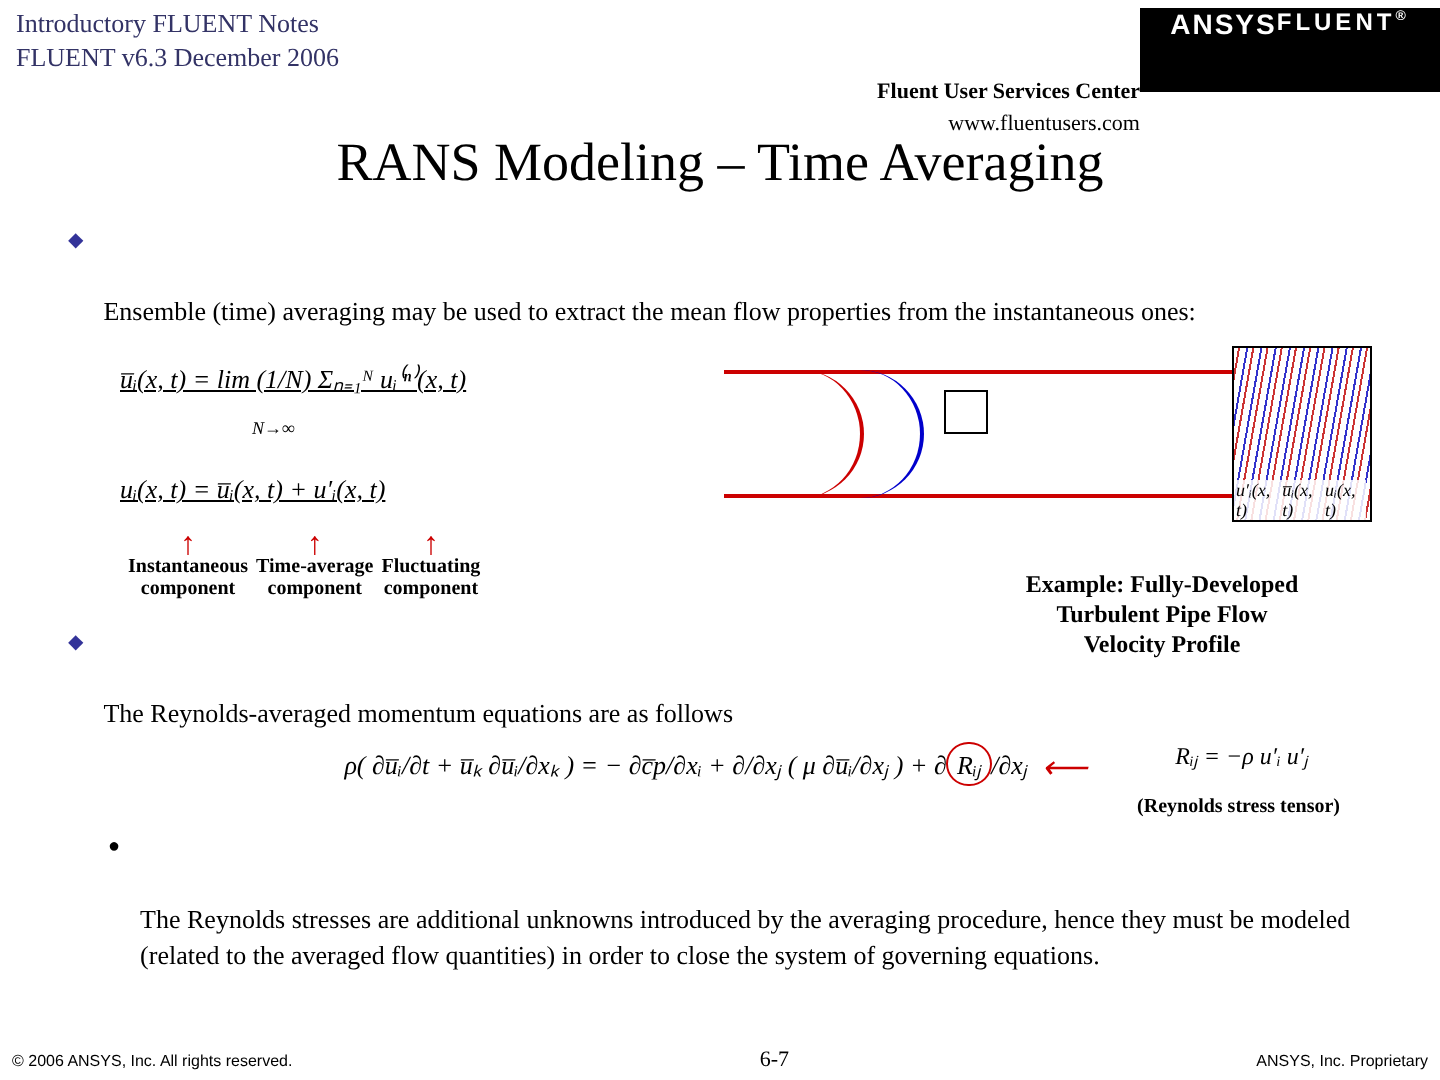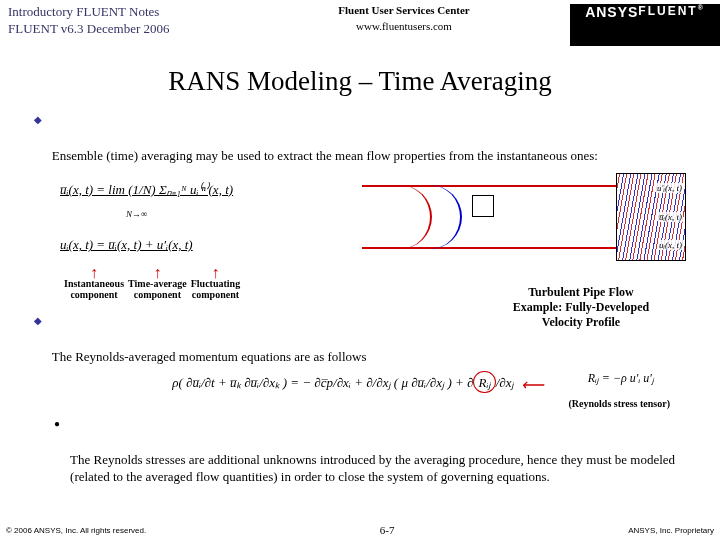--- a/index.html
+++ b/index.html
@@ -18,22 +18,23 @@
     height: 48px;
   }
   .header-left {
     flex: 0 0 230px;
     font-size: 13px;
     color: #333366;
     line-height: 1.3;
   }
   .header-center {
     flex: 1;
-    text-align: center;
+    text-align: right;
     font-size: 11px;
+    margin-top: 36px;
   }
   .header-center .svc { font-weight: bold; }
   .header-center .url { margin-top: 4px; }
   .header-right {
     flex: 0 0 150px;
     height: 42px;
     background: #000;
     color: #fff;
     display: flex;
     flex-direction: row;
@@ -81,21 +82,21 @@
   .profile-red, .profile-blue {
     position: absolute; top: 14px; bottom: 14px; width: 70px;
     border-right: 2px solid #c00; border-radius: 0 45px 45px 0;
   }
   .profile-red { left: 10px; border-color: #c00; }
   .profile-blue { left: 40px; border-right: 2px solid #00c; border-radius: 0 45px 45px 0; }
   .detail-box {
     position: absolute; right: 0; top: 2px; width: 70px; height: 88px;
     border: 1px solid #000;
     background: repeating-linear-gradient(100deg,#fff,#fff 2px,#c33 2px,#c33 3px,#fff 3px,#fff 6px,#33c 6px,#33c 7px);
-    display: flex; flex-direction: column; justify-content: space-around; align-items: flex-end;
+    display: flex; flex-direction: row; justify-content: space-around; align-items: flex-end;
     font-size: 9px; font-style: italic; padding-right: 2px;
   }
   .detail-box span { background: rgba(255,255,255,0.85); padding: 0 1px; }
   .sel-box { position: absolute; left: 120px; top: 24px; width: 22px; height: 22px; border: 1px solid #000; }
   .arrow-labels {
     display: flex; gap: 4px; margin: 2px 0 8px 30px; font-size: 10px; font-weight: bold; text-align: center;
   }
   .arrow-col { display: flex; flex-direction: column; align-items: center; line-height: 1.1; }
   .up-arrow { color: #c00; font-size: 16px; line-height: 0.7; }
   .example-caption {
@@ -187,22 +188,22 @@
       <span>component</span>
     </div>
     <div class="arrow-col">
       <span class="up-arrow">↑</span>
       <span>Fluctuating</span>
       <span>component</span>
     </div>
   </div>
 
   <div class="example-caption">
+    <div>Example:  Fully-Developed</div>
     <div>Turbulent Pipe Flow</div>
-    <div>Example:  Fully-Developed</div>
     <div>Velocity Profile</div>
   </div>
 
   <div class="bullet-row" style="margin-top:12px">
     <span class="bullet">◆</span>
     <span class="bullet-text">The Reynolds-averaged momentum equations are as follows</span>
   </div>
 
   <div class="momentum-eq">
     <span>ρ( ∂u̅ᵢ/∂t + u̅ₖ ∂u̅ᵢ/∂xₖ ) = − ∂c̅p/∂xᵢ + ∂/∂xⱼ ( μ ∂u̅ᵢ/∂xⱼ ) + ∂</span><span class="reynolds-circle">Rᵢⱼ</span><span>/∂xⱼ</span>

